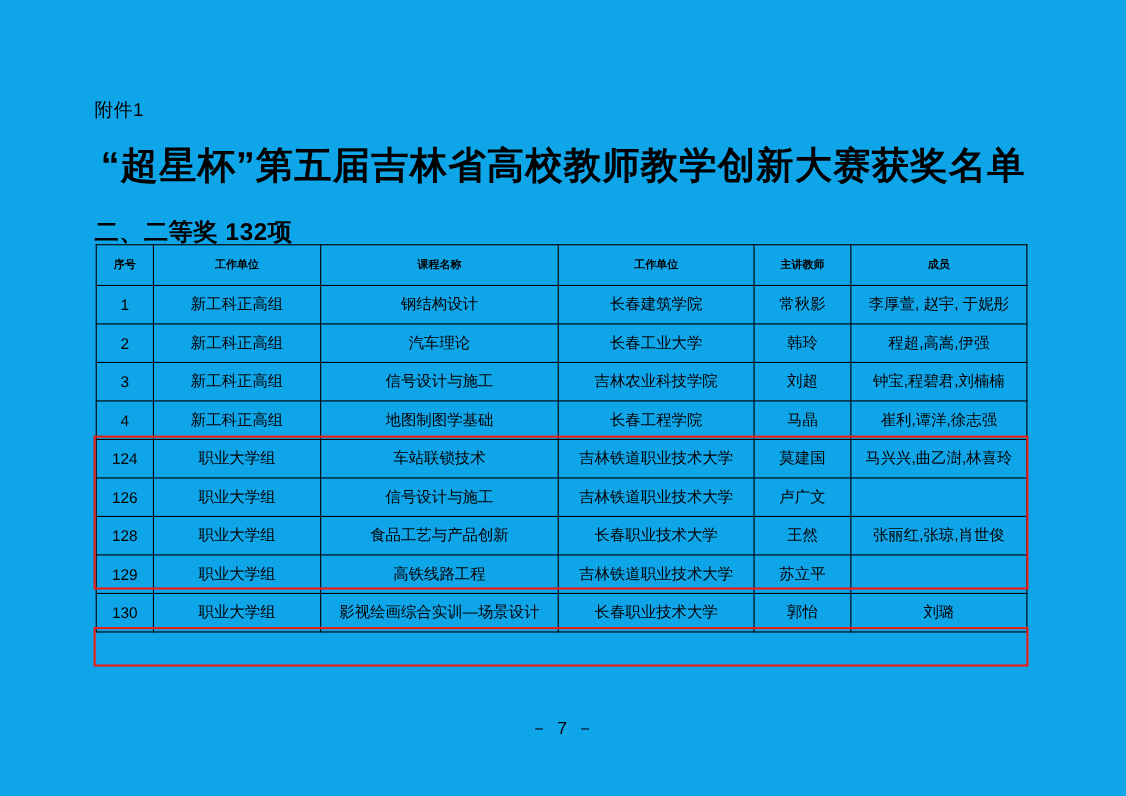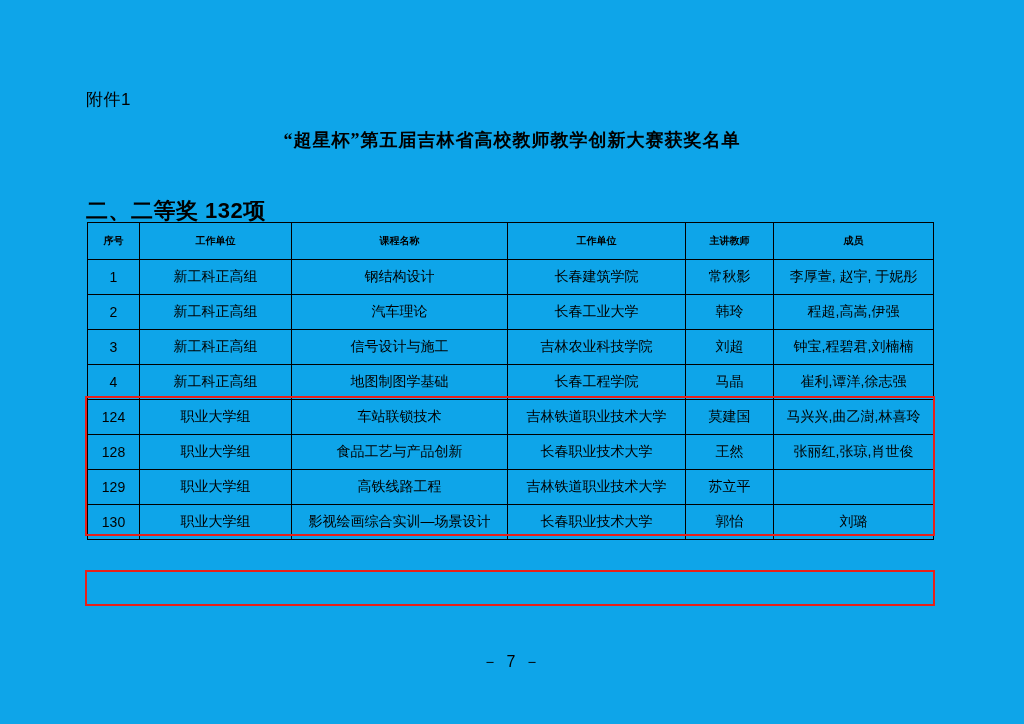--- a/index.html
+++ b/index.html
@@ -27,24 +27,24 @@
     font-size: 17px;
     letter-spacing: 0.5px;
     font-family: "Liberation Sans", "DejaVu Sans", sans-serif;
   }
   .doc-title {
     position: absolute;
     left: 0;
     right: 0;
     top: 128px;
     text-align: center;
-    font-size: 18px;
+    font-size: 34px;
     font-weight: bold;
     letter-spacing: 1px;
-    font-family: Liberation Serif, serif;
+    font-family: Liberation Sans, sans-serif;
   }
   .section-heading {
     position: absolute;
     left: 86px;
     top: 196px;
     font-size: 22px;
     font-weight: bold;
     letter-spacing: 0.5px;
     font-family: "Liberation Sans", "DejaVu Sans", sans-serif;
   }
@@ -171,20 +171,28 @@
         </tr>
         <tr>
           <td class="col-no">124</td>
           <td>职业大学组</td>
           <td>车站联锁技术</td>
           <td>吉林铁道职业技术大学</td>
           <td>莫建国</td>
           <td class="col-members">马兴兴,曲乙澍,林喜玲</td>
         </tr>
         <tr>
+          <td class="col-no">126</td>
+          <td>职业大学组</td>
+          <td>信号设计与施工</td>
+          <td>吉林铁道职业技术大学</td>
+          <td>卢广文</td>
+          <td class="col-members"></td>
+        </tr>
+        <tr>
           <td class="col-no">128</td>
           <td>职业大学组</td>
           <td>食品工艺与产品创新</td>
           <td>长春职业技术大学</td>
           <td>王然</td>
           <td class="col-members">张丽红,张琼,肖世俊</td>
         </tr>
         <tr>
           <td class="col-no">129</td>
           <td>职业大学组</td>

